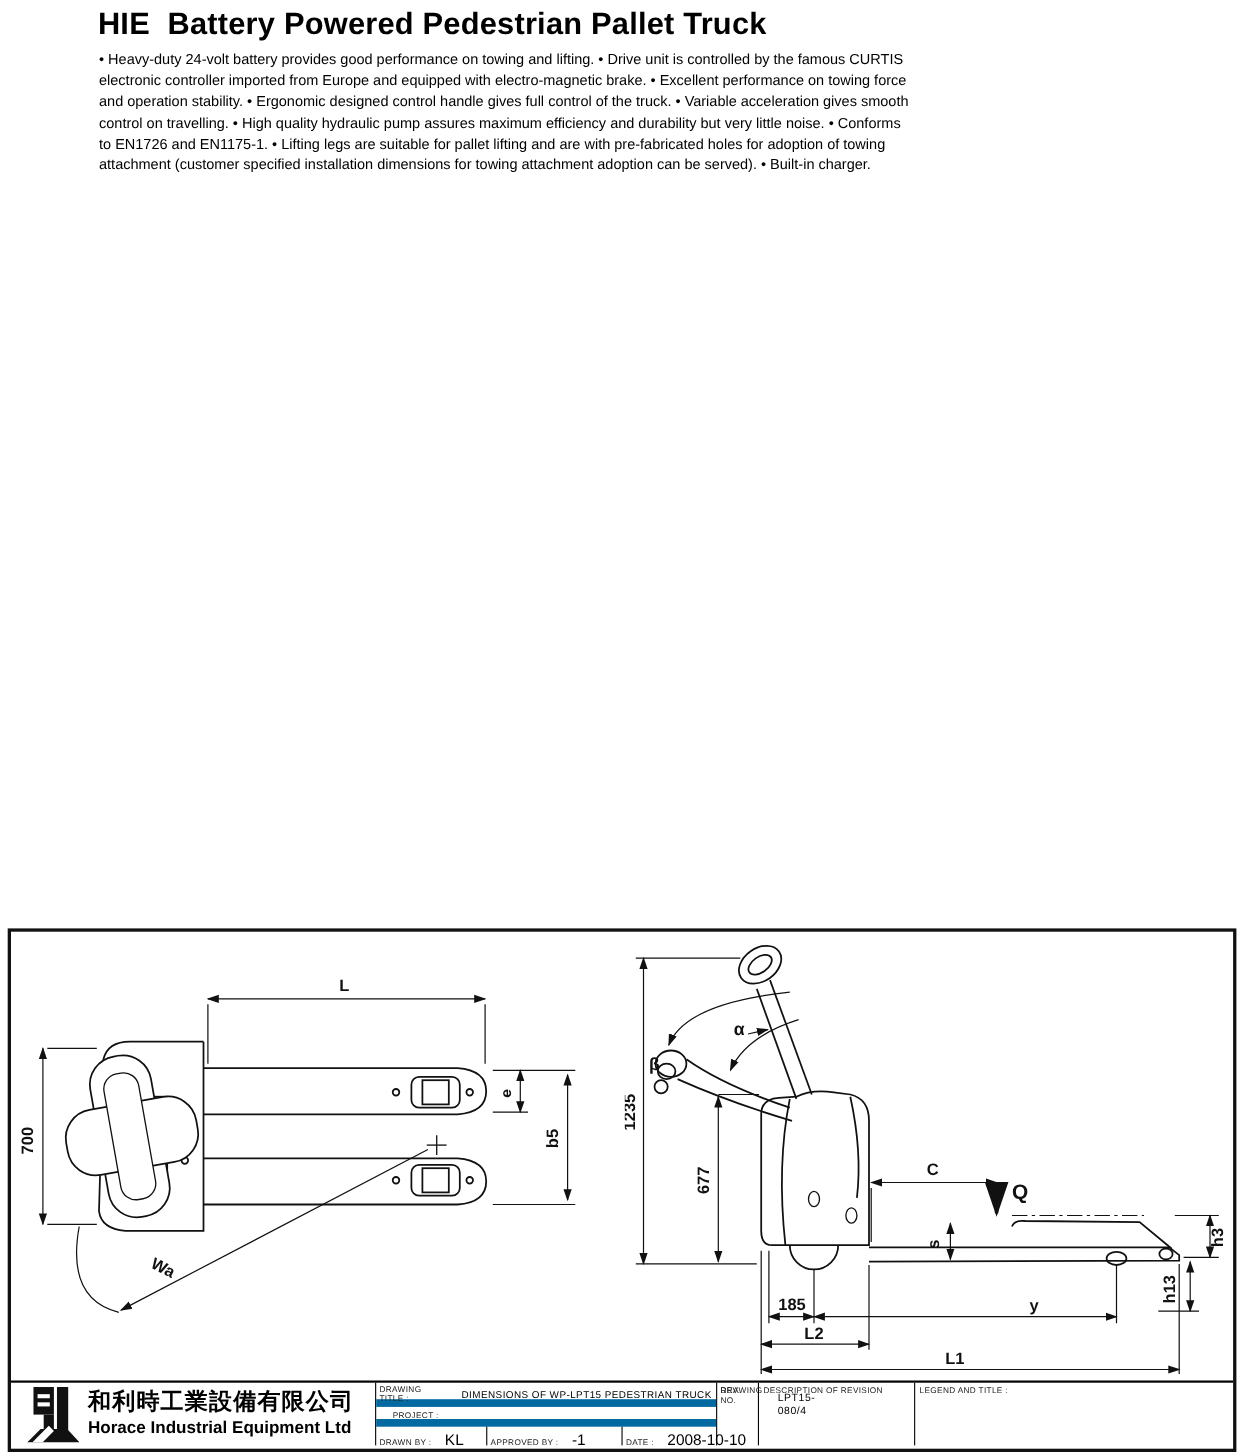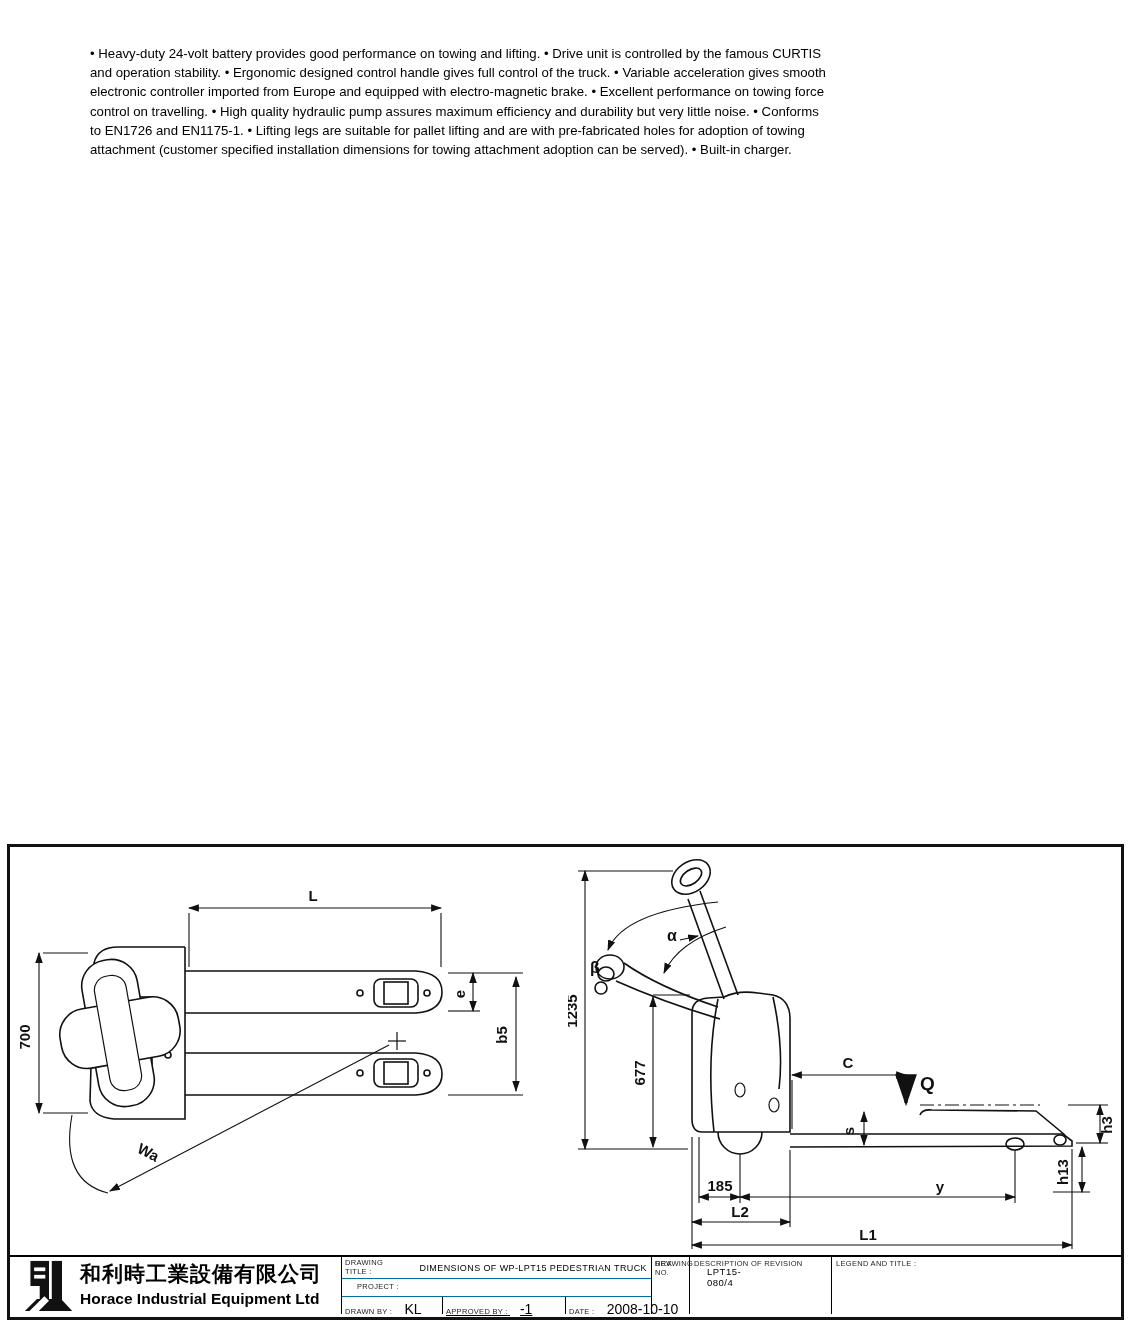--- a/index.html
+++ b/index.html
@@ -22,50 +22,51 @@
   .svg-side{position:absolute;left:558px;top:0px;}
 
   
   .tblock{position:absolute;left:0;right:0;bottom:3px;height:57px;border-top:2px solid #000;display:flex;font-size:8px;}
   .tb-cell{border-right:1px solid #000;position:relative;box-sizing:border-box;}
   .tb-company{width:332px;}
   .tb-company .logo{position:absolute;left:12px;top:3px;}
   .tb-company .cn{position:absolute;left:70px;top:3px;font-size:21px;font-weight:bold;letter-spacing:1px;white-space:nowrap;}
   .tb-company .en{position:absolute;left:70px;top:33px;font-size:15.5px;font-weight:bold;white-space:nowrap;}
   .tb-mid{width:310px;display:flex;flex-direction:column;}
-  .tb-row{position:relative;box-sizing:border-box;border-bottom:1px solid #0369a1;flex:0 0 auto;}
+  .tb-row{position:relative;box-sizing:border-box;border-bottom:7px solid #0369a1;flex:0 0 auto;}
   .lab{color:#222;font-size:7.5px;letter-spacing:0.3px;}
   .tb-title-row{height:22px;}
   .tb-title-row .lab2{position:absolute;left:3px;top:1px;line-height:9px;}
   .tb-title-val{position:absolute;left:55px;right:4px;top:6px;text-align:right;font-size:9px;letter-spacing:0.4px;}
   .tb-project-row{height:18px;}
   .tb-project-row .lab{position:absolute;left:15px;top:3px;}
   .tb-sign-row{height:17px;border-bottom:none;display:flex;}
   .sig{position:relative;border-right:1px solid #000;box-sizing:border-box;padding-top:4px;padding-left:3px;white-space:nowrap;}
   .sig .val{font-size:14px;margin-left:10px;}
-  .sig1{width:110px;}.sig2{width:134px;text-decoration:underline;}.sig3{width:85px;border-right:none;}
+  .sig1{width:110px;}.sig2{width:134px;}.sig3{width:85px;border-right:none;}
   .tb-no{width:180px;display:flex;flex-direction:row;}
   .tb-no-top{height:24px;position:relative;border-bottom:1px solid #000;box-sizing:border-box;}
   .tb-no-top .lab{position:absolute;left:3px;top:2px;}
   .tb-no-top .val{position:absolute;left:55px;top:9px;font-size:9.5px;letter-spacing:0.5px;}
   .tb-no-bottom{flex:1;display:flex;}
   .tb-rev{width:38px;border-right:1px solid #000;box-sizing:border-box;padding:2px 0 0 3px;}
   .tb-revdesc{flex:1;padding:2px 0 0 4px;}
   .tb-legend{flex:1;border-right:none;padding:2px 0 0 4px;}
 </style>
 </head>
 <body>
 
 <div class="page">
 
+  <h1 class="doc-title">HIE  Battery Powered Pedestrian Pallet Truck</h1>
 
   <div class="intro">
     <div>• Heavy-duty 24-volt battery provides good performance on towing and lifting.  • Drive unit is controlled by the famous CURTIS</div>
+    <div>electronic controller imported from Europe and equipped with electro-magnetic brake.  • Excellent performance on towing force</div>
     <div>and operation stability. • Ergonomic designed control handle gives full control of the truck. • Variable acceleration gives smooth</div>
-    <div>electronic controller imported from Europe and equipped with electro-magnetic brake.  • Excellent performance on towing force</div>
     <div>control on travelling.  • High quality hydraulic pump assures maximum efficiency and durability but very little noise.  • Conforms</div>
     <div>to EN1726 and EN1175-1. • Lifting legs are suitable for pallet lifting and are with pre-fabricated holes for adoption of towing</div>
     <div>attachment (customer specified installation dimensions for towing attachment adoption can be served).  • Built-in charger.</div>
   </div>
 
   <table class="spec">
     <colgroup>
       <col style="width:36px">
         <col style="width:45px">
         <col style="width:318px">

